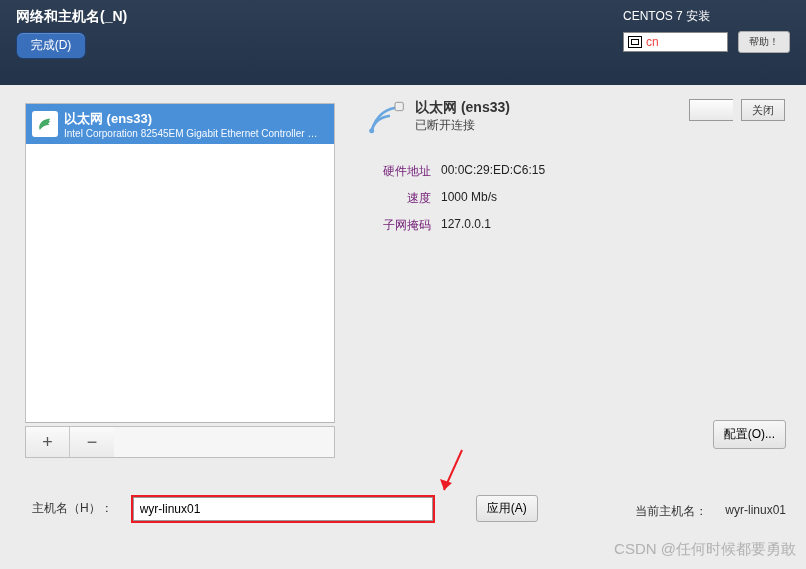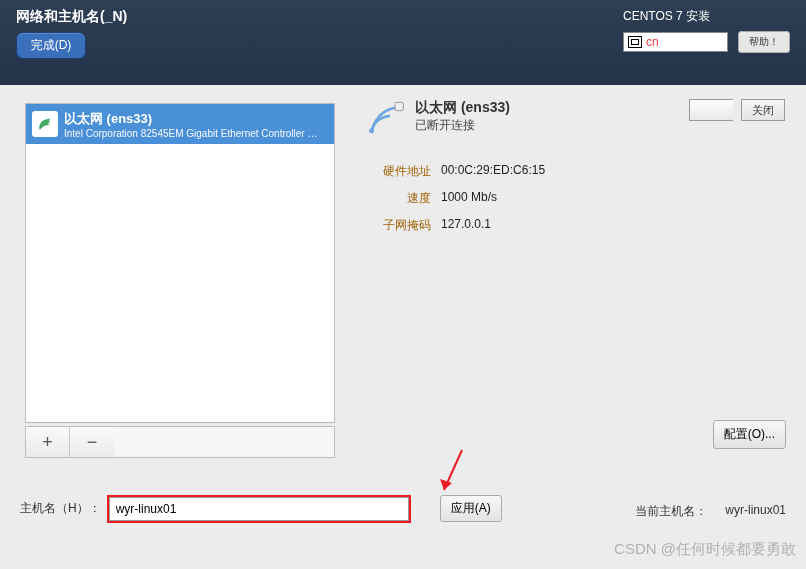--- a/index.html
+++ b/index.html
@@ -34,26 +34,26 @@
   .net-icon { width:40px; height:40px;}
   .net-icon svg { width:40px; height:40px;}
   .d-title { font-size:14px; font-weight:bold; color:#333;}
   .d-status { font-size:12px; color:#444;}
   .toggle-wrap { position:absolute; right:0; top:0; display:flex; align-items:center; gap:8px;}
   .toggle { width:44px; height:22px; border:1px solid #999; background:linear-gradient(#fdfdfd,#e9e9e9); border-right:none;}
   .toggle-label { width:44px; height:22px; border:1px solid #999; background:linear-gradient(#f5f5f5,#e4e4e4); font-size:11px; display:flex; align-items:center; justify-content:center; color:#333;}
   
   .info-table { margin-top:24px; font-size:12px; color:#333;}
   .info-row { display:flex; gap:10px; margin-bottom:10px;}
-  .info-label { width:66px; text-align:right; color:#a16207;}
+  .info-label { width:66px; text-align:right; color:#701a75;}
   .info-val { color:#222;}
   
   .configure-btn { position:absolute; right:20px; top:335px; background:linear-gradient(#f7f7f7,#e3e3e3); border:1px solid #aaa; border-radius:3px; padding:5px 10px; font-size:12px; cursor:pointer;}
   
-  .hostname-row { position:absolute; left:20px; top:410px; display:flex; align-items:center; gap:8px; font-size:12px; color:#333;}
+  .hostname-row { position:absolute; left:32px; top:410px; display:flex; align-items:center; gap:20px; font-size:12px; color:#333;}
   .host-input { width:300px; height:24px; border:1px solid #999; outline:2px solid #ed1c24; padding:2px 6px; font-size:12px;}
   .apply-btn { background:linear-gradient(#f7f7f7,#e3e3e3); border:1px solid #aaa; border-radius:3px; padding:4px 10px; font-size:12px; cursor:pointer; margin-left:23px;}
   
   .cur-host { position:absolute; right:20px; top:418px; font-size:12px; color:#333; display:flex; gap:18px;}
   
   .arrow { position:absolute; left:432px; top:360px; pointer-events:none;}
   .arrow svg { width:40px; height:60px;}
   
   .watermark { position:absolute; right:10px; bottom:10px; font-size:15px; color:rgba(120,120,120,.5);}
 </style>

